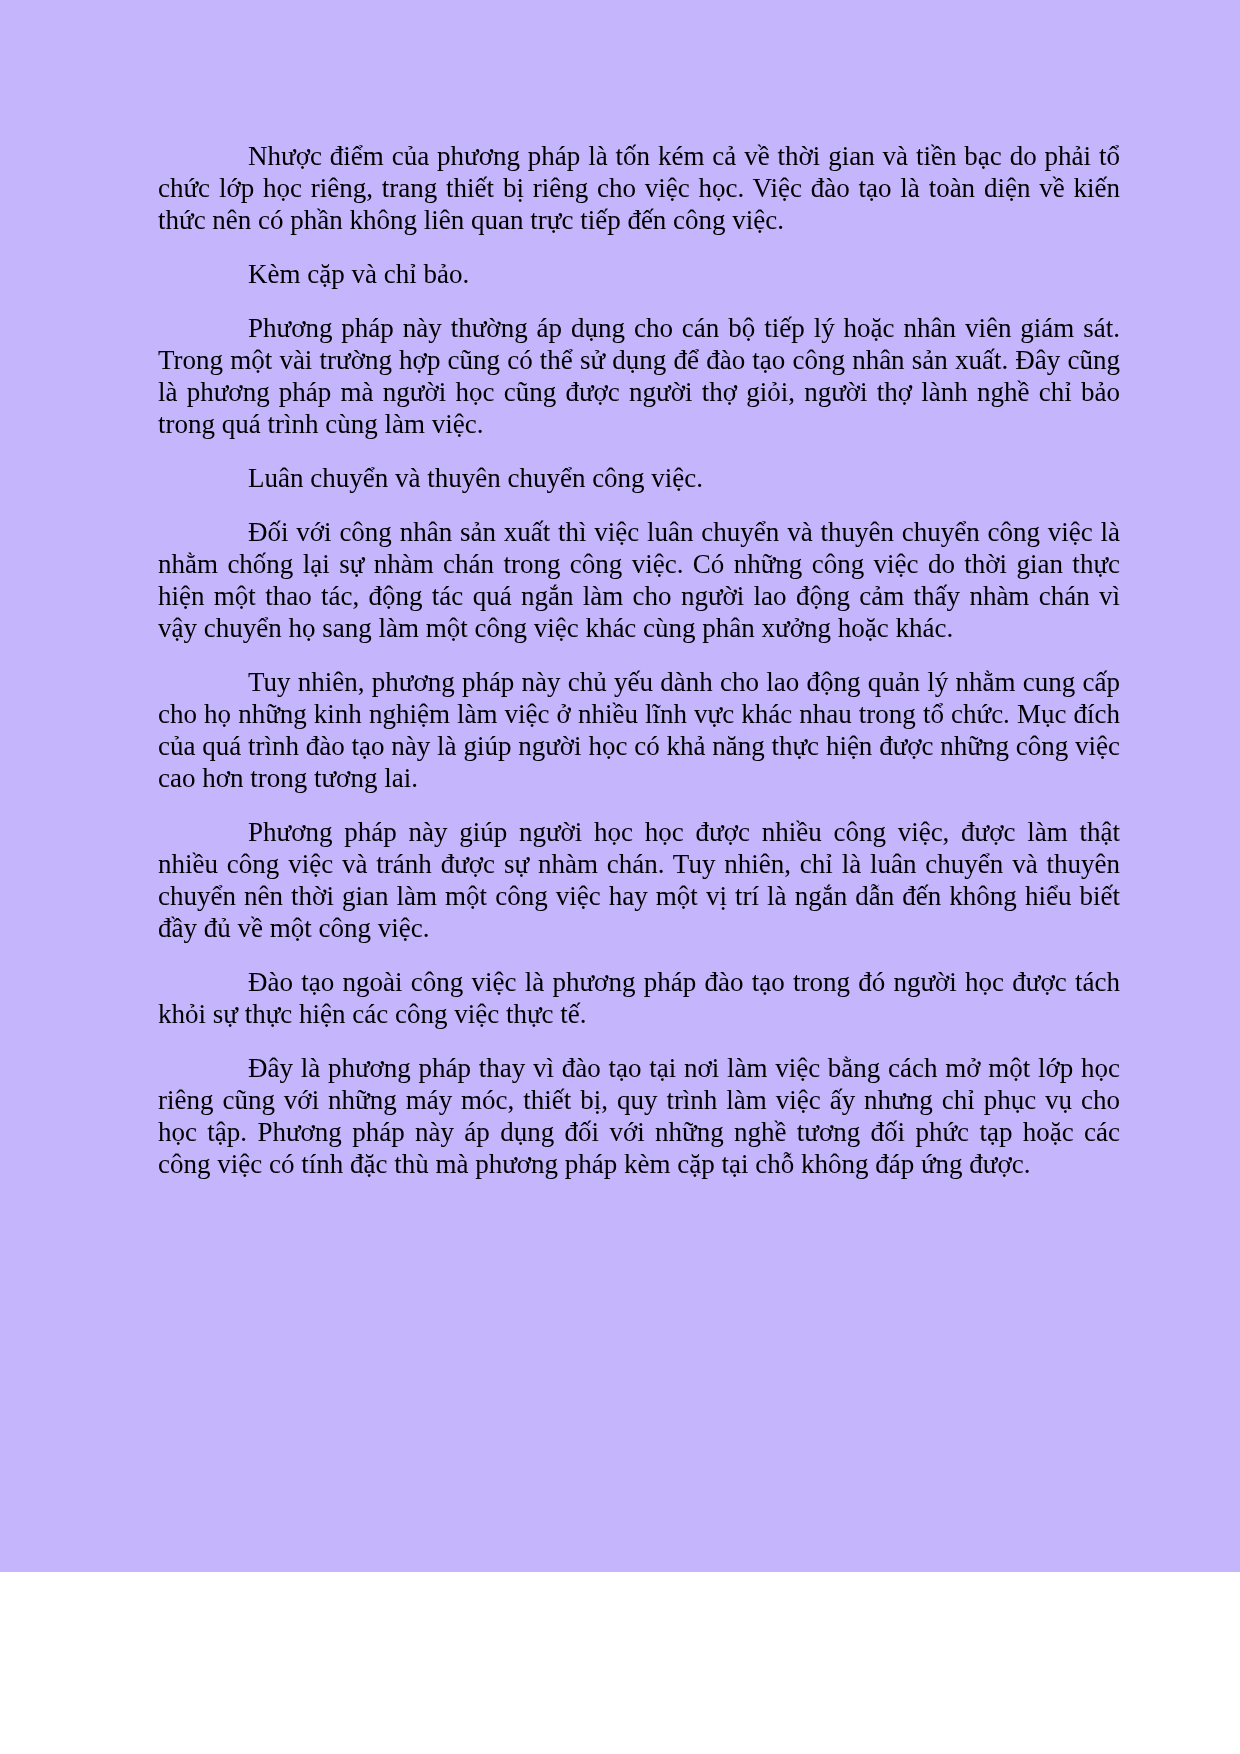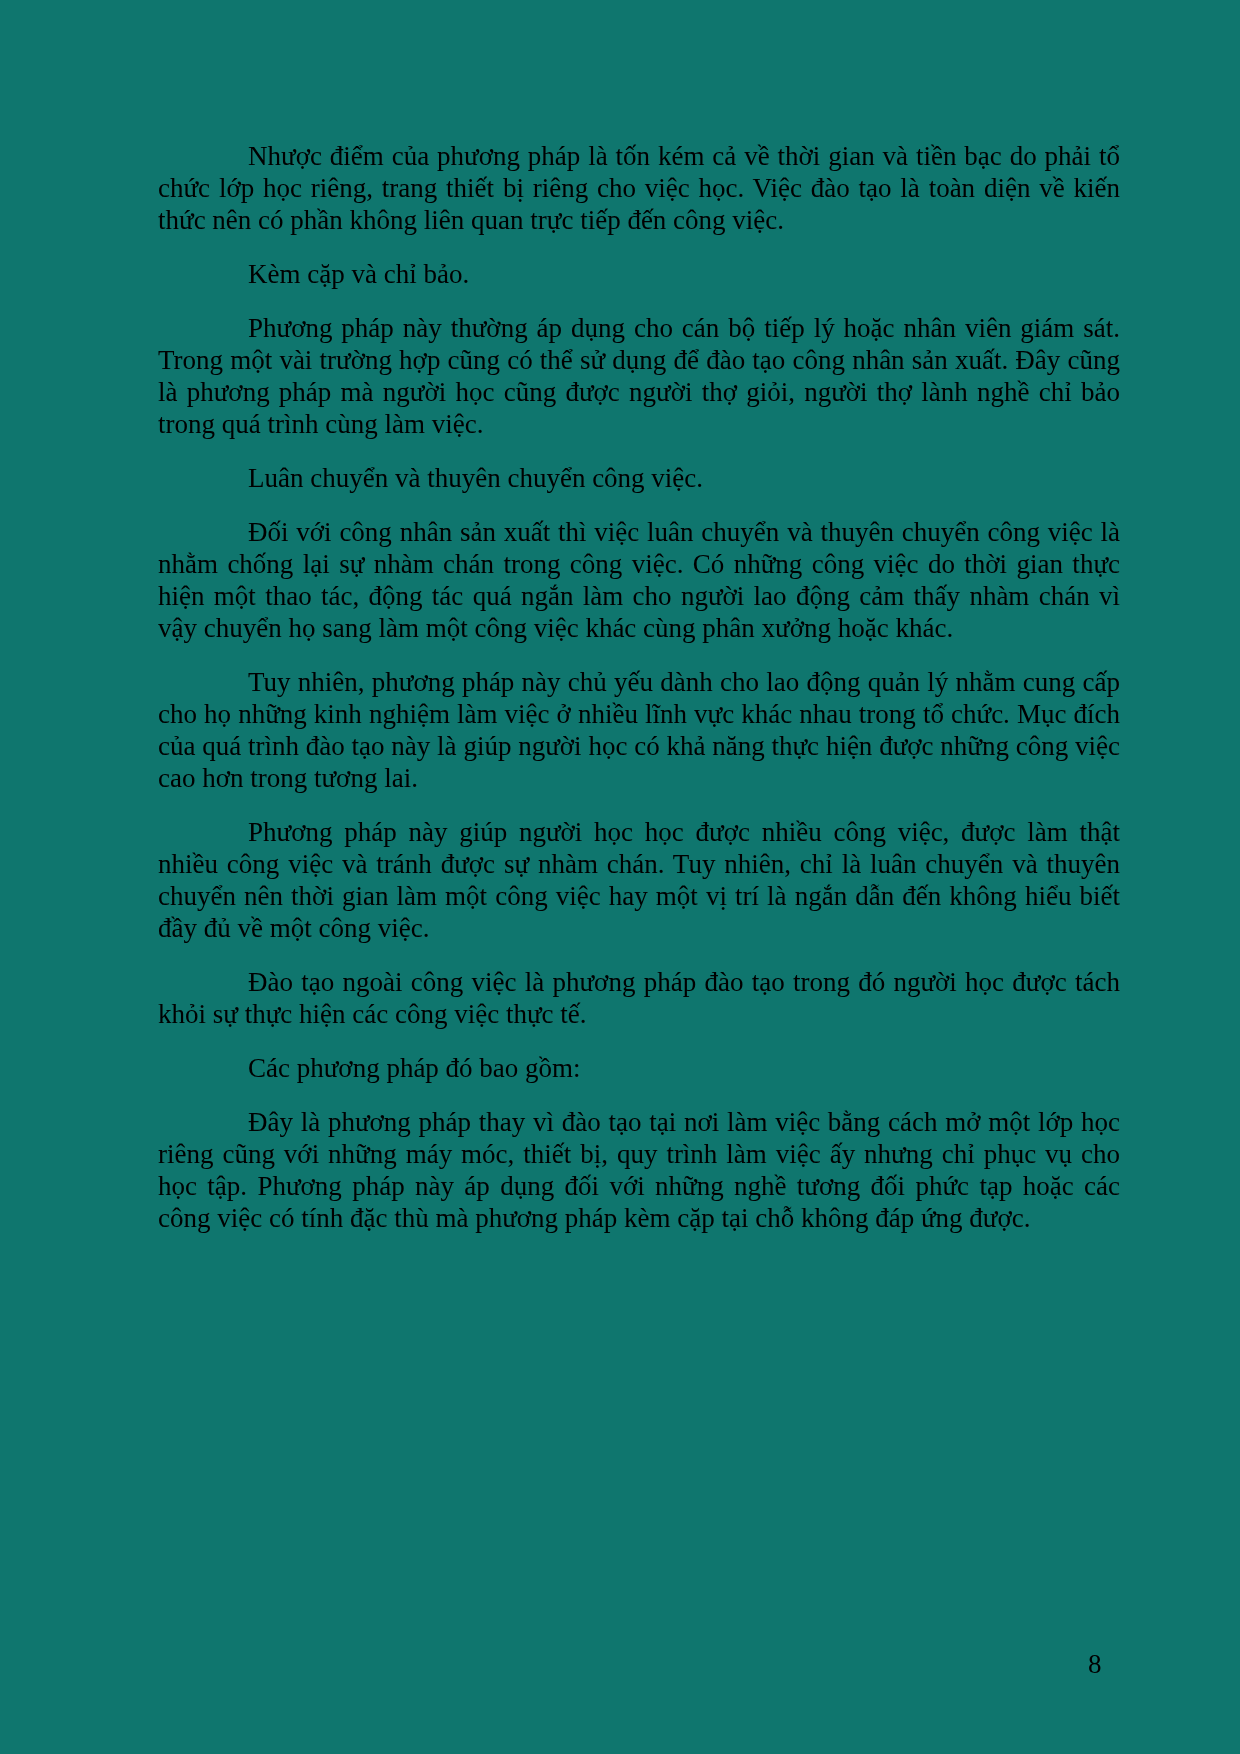--- a/index.html
+++ b/index.html
@@ -3,22 +3,22 @@
 <meta charset="utf-8">
 <style>
   html, body {
     margin: 0;
     padding: 0;
     background: #ffffff;
   }
   .page {
     position: relative;
     width: 1240px;
-    height: 1754px;
-    background: #0f766e;
+    height: 1572px;
+    background: #c4b5fd;
     overflow: hidden;
     font-family: "Liberation Serif", "DejaVu Serif", serif;
     color: #000000;
   }
   .content {
     position: absolute;
     left: 158px;
     top: 140px;
     width: 962px;
     font-size: 27px;
@@ -52,17 +52,16 @@
 <div class="page">
   <div class="content">
     <p class="para">Nhược điểm của phương pháp là tốn kém cả về thời gian và tiền bạc do phải tổ chức lớp học riêng, trang thiết bị riêng cho việc học. Việc đào tạo là toàn diện về kiến thức nên có phần không liên quan trực tiếp đến công việc.</p>
     <p class="heading">Kèm cặp và chỉ bảo.</p>
     <p class="para">Phương pháp này thường áp dụng cho cán bộ tiếp lý hoặc nhân viên giám sát. Trong một vài trường hợp cũng có thể sử dụng để đào tạo công nhân sản xuất. Đây cũng là phương pháp mà người học cũng được người thợ giỏi, người thợ lành nghề chỉ bảo trong quá trình cùng làm việc.</p>
     <p class="heading">Luân chuyển và thuyên chuyển công việc.</p>
     <p class="para">Đối với công nhân sản xuất thì việc luân chuyển và thuyên chuyển công việc là nhằm chống lại sự nhàm chán trong công việc. Có những công việc do thời gian thực hiện một thao tác, động tác quá ngắn làm cho người lao động cảm thấy nhàm chán vì vậy chuyển họ sang làm một công việc khác cùng phân xưởng hoặc khác.</p>
     <p class="para">Tuy nhiên, phương pháp này chủ yếu dành cho lao động quản lý nhằm cung cấp cho họ những kinh nghiệm làm việc ở nhiều lĩnh vực khác nhau trong tổ chức. Mục đích của quá trình đào tạo này là giúp người học có khả năng thực hiện được những công việc cao hơn trong tương lai.</p>
     <p class="para">Phương pháp này giúp người học học được nhiều công việc, được làm thật nhiều công việc và tránh được sự nhàm chán. Tuy nhiên, chỉ là luân chuyển và thuyên chuyển nên thời gian làm một công việc hay một vị trí là ngắn dẫn đến không hiểu biết đầy đủ về một công việc.</p>
     <p class="para">Đào tạo ngoài công việc là phương pháp đào tạo trong đó người học được tách khỏi sự thực hiện các công việc thực tế.</p>
-    <p class="para">Các phương pháp đó bao gồm:</p>
     <p class="para">Đây là phương pháp thay vì đào tạo tại nơi làm việc bằng cách mở một lớp học riêng cũng với những máy móc, thiết bị, quy trình làm việc ấy nhưng chỉ phục vụ cho học tập. Phương pháp này áp dụng đối với những nghề tương đối phức tạp hoặc các công việc có tính đặc thù mà phương pháp kèm cặp tại chỗ không đáp ứng được.</p>
   </div>
   <div class="page-number">8</div>
 </div>
 
 </body></html>

